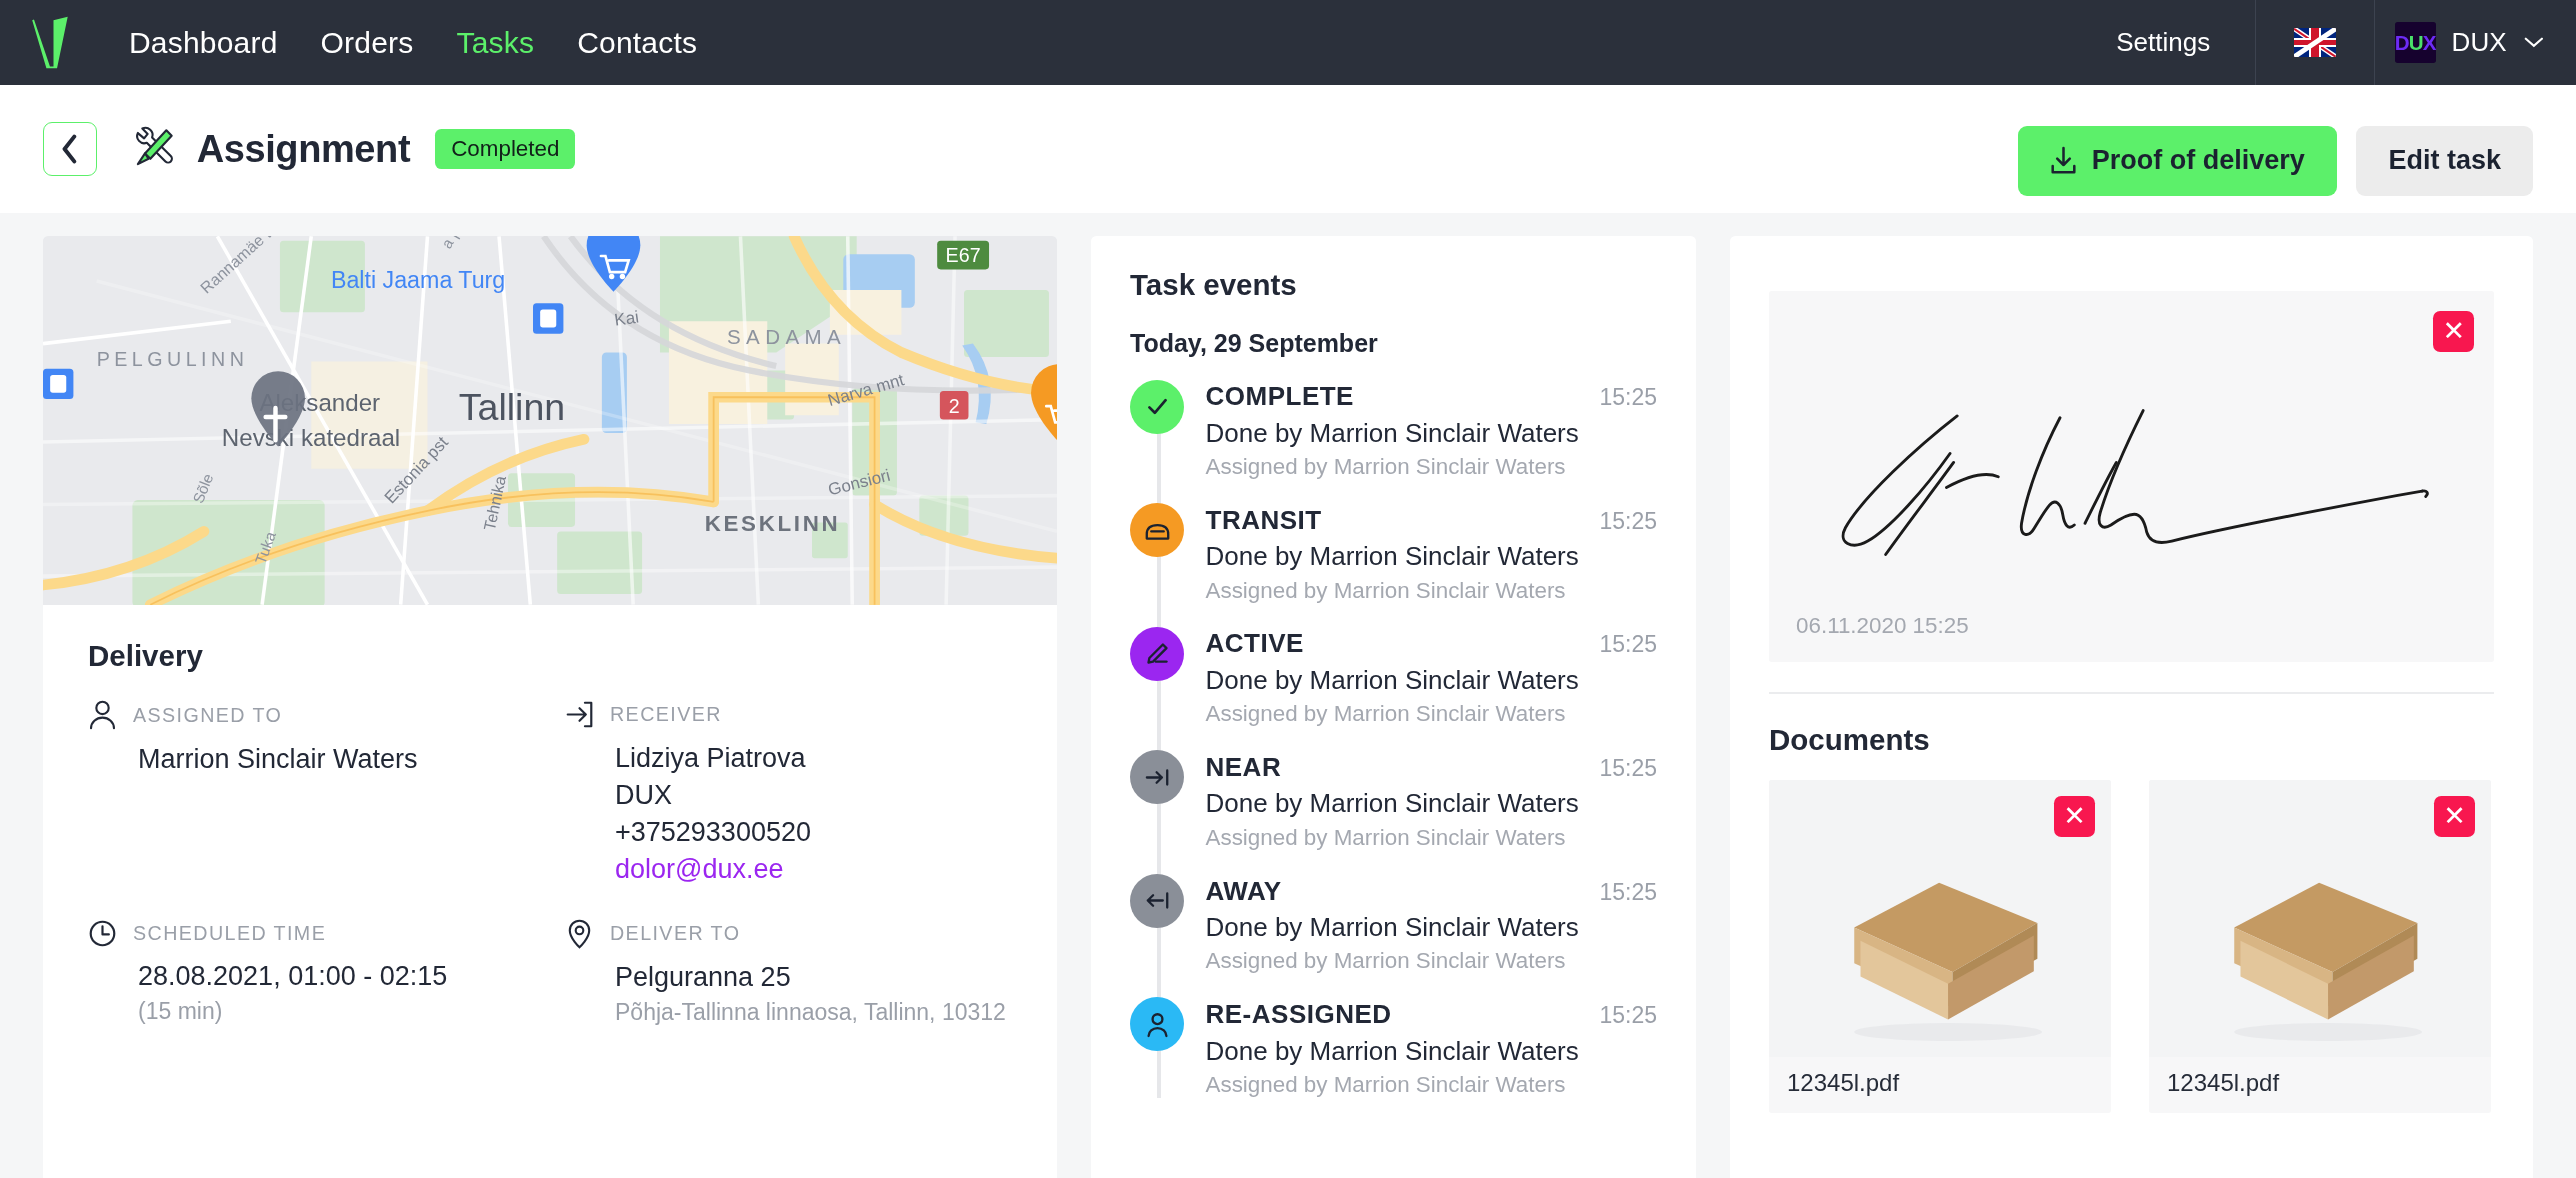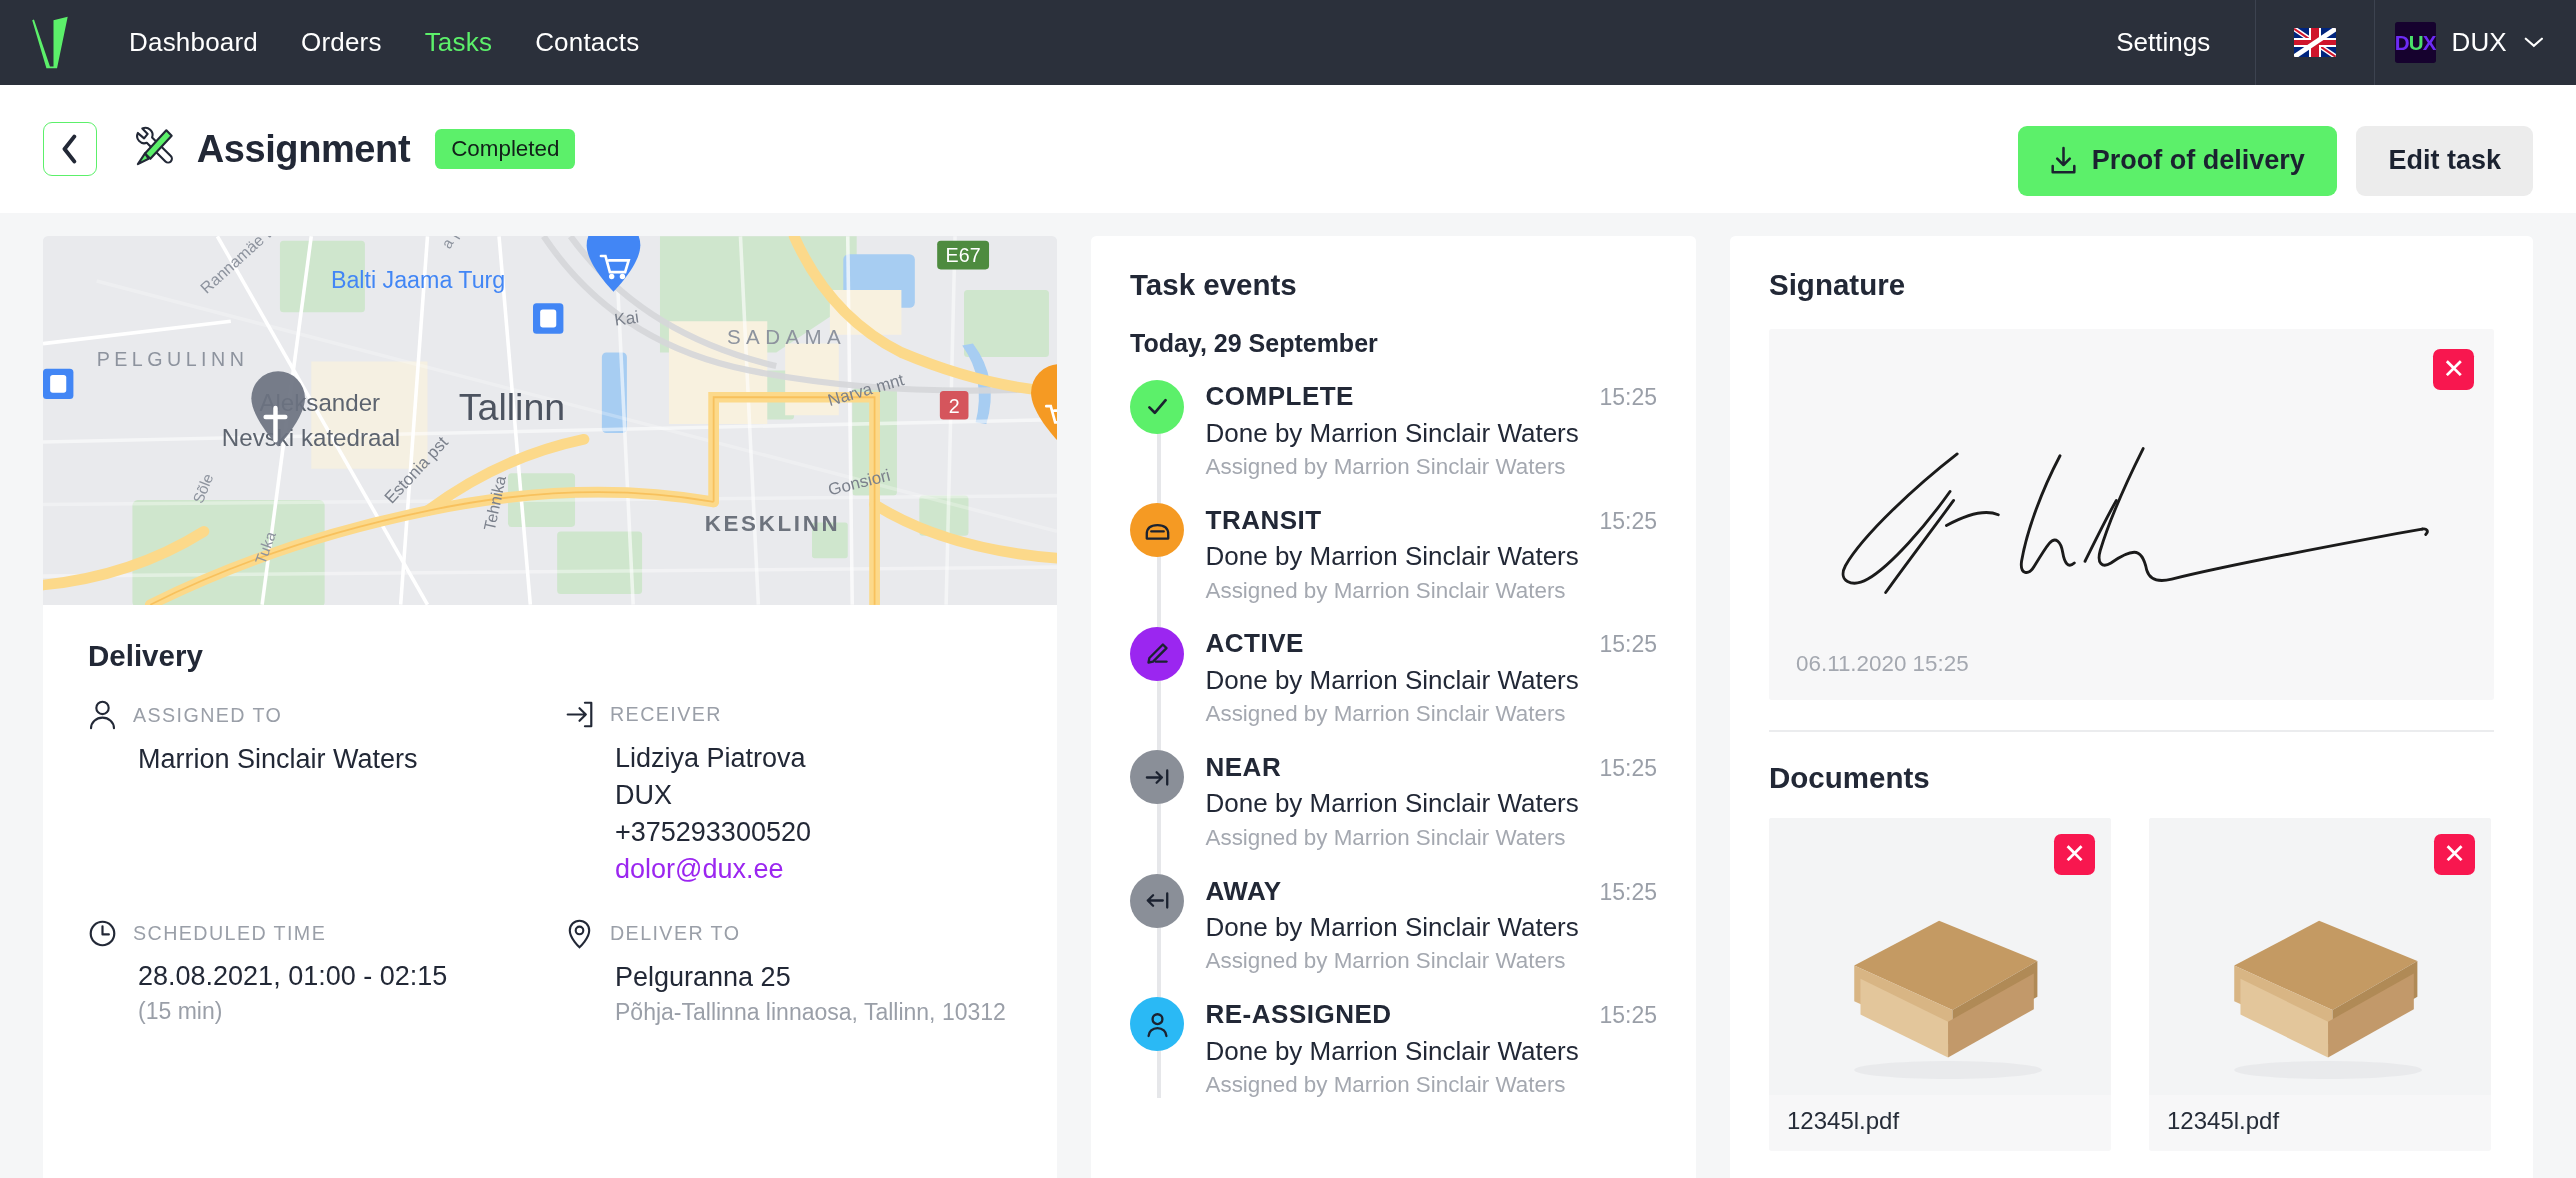--- a/index.html
+++ b/index.html
@@ -13,21 +13,21 @@
   
   .topbar {
     height: 85px; width: 100%;
     background: #2b303b;
     display: flex; align-items: center;
     position: relative;
   }
   .logo { margin-left: 27px; width: 52px; display:flex; align-items:center; justify-content:center;}
   .nav { display: flex; align-items: center; margin-left: 50px; gap: 43px; }
   .nav-item {
-    color: #ffffff; font-size: 26px; letter-spacing: 0.2px;
+    color: #ffffff; font-size: 30px; letter-spacing: 0.2px;
     cursor: pointer; white-space: nowrap;
   }
   .nav-item.active { color: #5cf06a; }
   .topbar-right { margin-left: auto; display: flex; align-items: center; height: 100%; }
   .settings-link {
     color: #ffffff; font-size: 26px; padding: 0 45px; cursor: pointer; white-space: nowrap;
   }
   .divider-v { width: 0.9px; height: 85px; background: #3d4350; }
   .flag-box { padding: 0 38px; display: flex; align-items: center; cursor: pointer; }
   .flag {
@@ -507,21 +507,20 @@
           </div>
           <div class="ev-done">Done by Marrion Sinclair Waters</div>
           <div class="ev-assigned">Assigned by Marrion Sinclair Waters</div>
         </div>
       </div>
 
     </div>
   </div>
 
   <div class="card right-card">
-    <div class="section-title">Signature</div>
     <div class="sig-box">
       <div class="close-x sig-close">✕</div>
       <svg class="sig-img" viewBox="0 0 680 190">
         <g fill="none" stroke="#1b1b1b" stroke-width="3.2" stroke-linecap="round">
           <path d="M140 20 C95 55 35 110 15 145 C6 162 22 170 40 160 C66 145 105 100 132 62"></path>
           <path d="M60 175 C85 140 112 105 136 72"></path>
           <path d="M128 100 C150 88 172 82 186 88"></path>
           <path d="M255 22 C235 60 218 105 212 140 C210 155 220 156 226 146 C232 136 238 126 243 120 C250 112 256 118 258 130 C260 142 264 148 271 142"></path>
           <path d="M283 140 C293 120 305 95 318 72"></path>
           <path d="M348 14 C330 50 310 95 300 128 C296 142 302 148 312 142 C322 135 330 130 338 130 C346 130 350 140 352 150 C355 160 364 164 380 160 C420 150 520 130 600 115 C630 109 648 106 660 104"></path>

